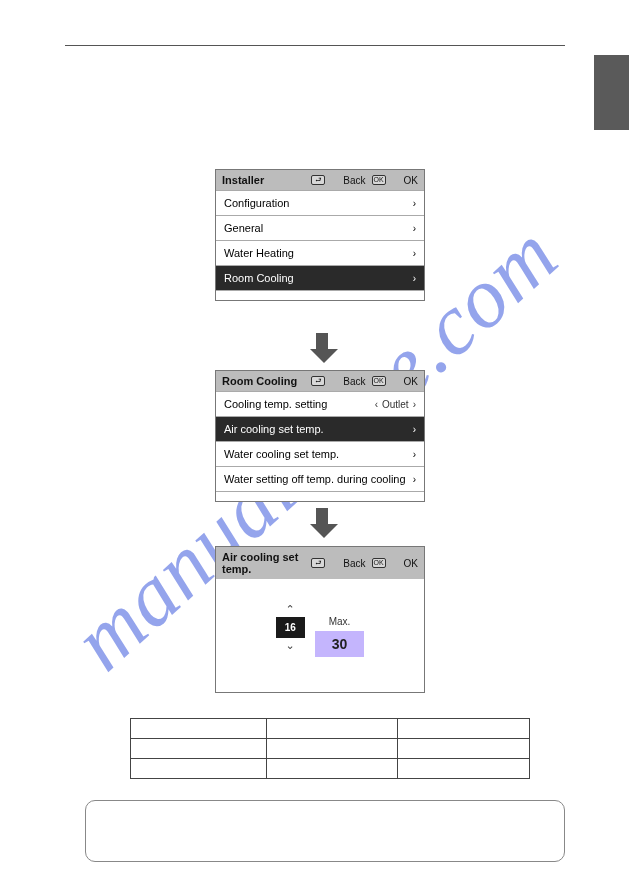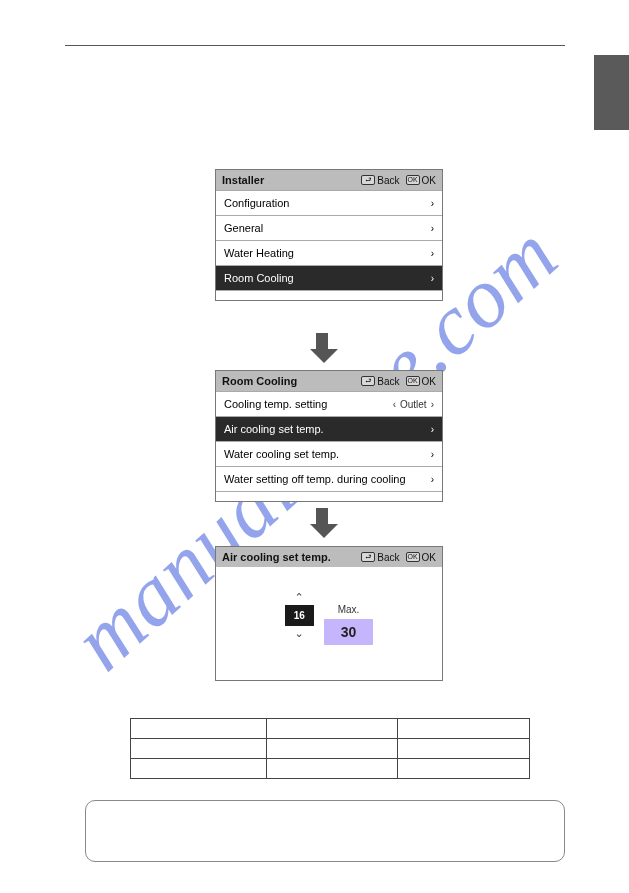--- a/index.html
+++ b/index.html
@@ -23,21 +23,21 @@
     position: absolute;
     top: 55px;
     right: 0;
     width: 35px;
     height: 75px;
     background: #5a5a5a;
   }
   .panel {
     position: absolute;
     left: 215px;
-    width: 228px;
+    width: 210px;
     border: 1px solid #777;
     background: #fff;
     font-size: 11px;
   }
   .panel-header {
     display: flex;
     align-items: center;
     justify-content: space-between;
     background: #bcbcbc;
     padding: 4px 6px;
@@ -47,21 +47,21 @@
   .panel-header .nav {
     display: flex;
     gap: 6px;
     align-items: center;
     font-weight: normal;
     font-size: 10px;
   }
   .nav-btn {
     display: inline-flex;
     align-items: center;
-    gap: 2px;
+    gap: 18px;
   }
   .nav-icon {
     display: inline-block;
     width: 14px;
     height: 10px;
     border: 1px solid #333;
     border-radius: 2px;
     font-size: 7px;
     line-height: 8px;
     text-align: center;

